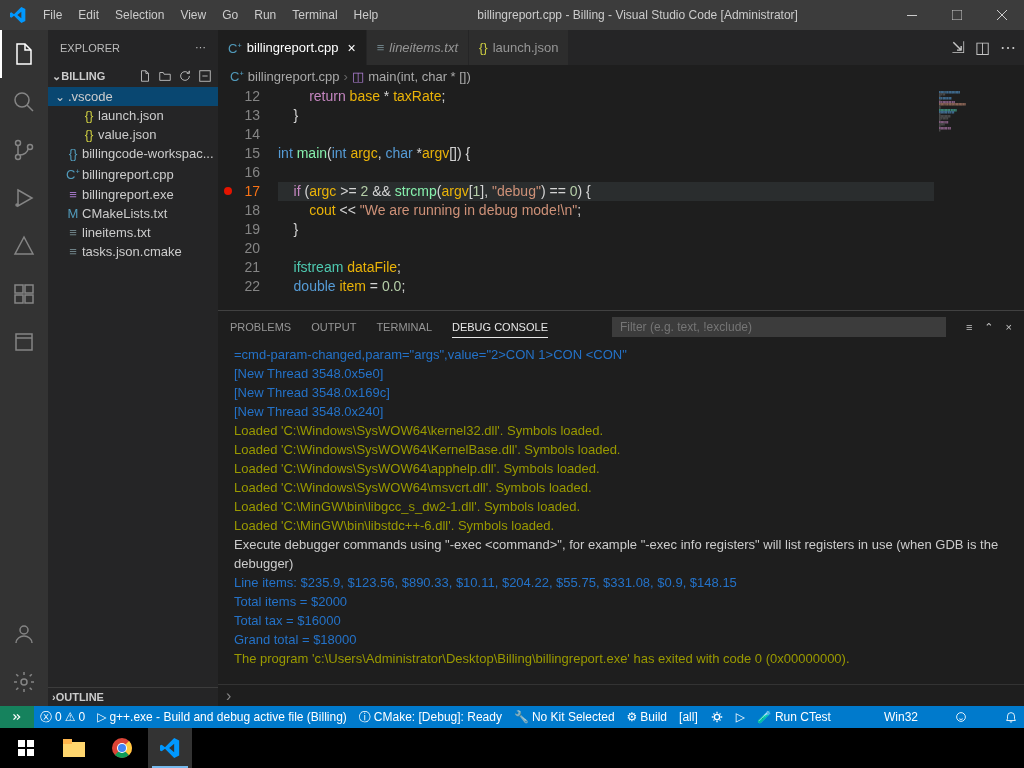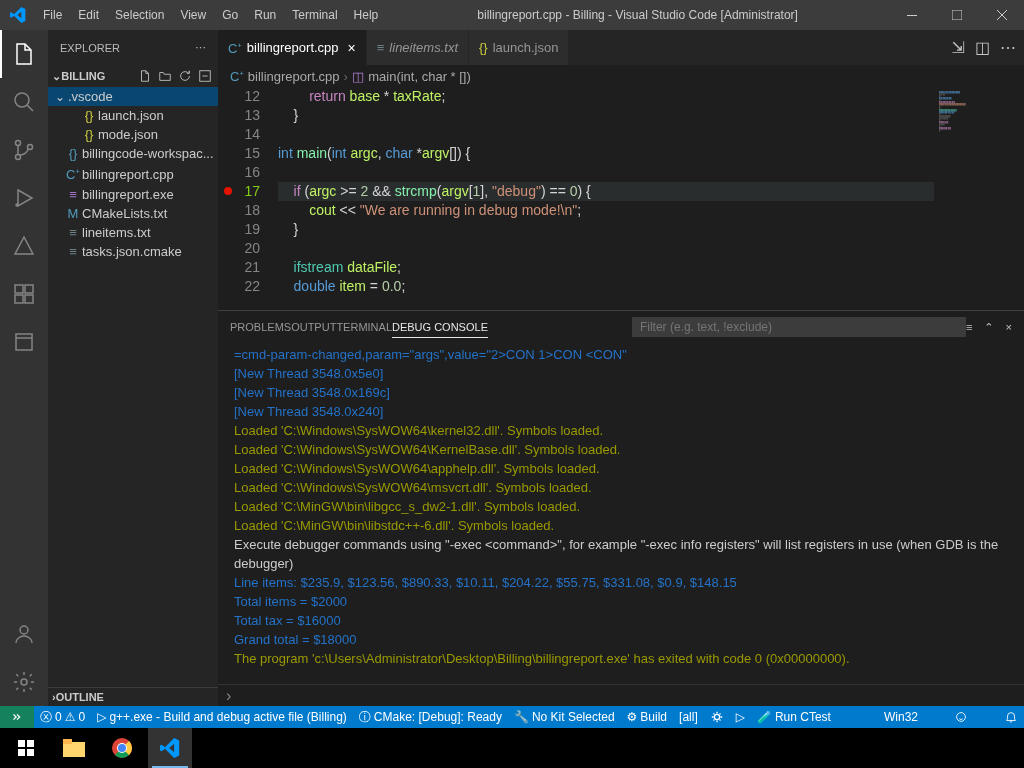--- a/index.html
+++ b/index.html
@@ -47,27 +47,27 @@
 .breadcrumb .sep { margin: 0 4px; color: #666; }
 .editor-split { flex: 1; display: flex; flex-direction: column; overflow: hidden; }
 .code-area { flex: 1; display: flex; overflow: hidden; position: relative; }
 .gutter { width: 60px; background: #1e1e1e; text-align: right; padding-right: 18px; color: #858585; font-family: Consolas, monospace; font-size: 14px; line-height: 19px; padding-top: 0; position: relative; }
 .gutter .bp { position: absolute; left: 6px; width: 8px; height: 8px; border-radius: 50%; background: #e51400; }
 .code-content { flex: 1; font-family: Consolas, monospace; font-size: 14px; line-height: 19px; white-space: pre; color: #d4d4d4; overflow: hidden; }
 .code-content .hl { background: #2a2d2e; display: inline-block; width: 100%; }
 .kw { color: #569cd6; }
 .kw2 { color: #c586c0; }
 .fn { color: #86efac; }
-.var { color: #bef264; }
+.var { color: #eab308; }
 .str { color: #ce9178; }
 .num { color: #b5cea8; }
 .type { color: #4ec9b0; }
 .minimap { width: 90px; background: #1e1e1e; border-left: 1px solid #1e1e1e; opacity: 0.6; font-size: 2px; line-height: 2px; color: #666; padding: 4px; overflow: hidden; }
 .panel { height: 396px; background: #1e1e1e; border-top: 1px solid #414141; display: flex; flex-direction: column; }
-.panel-tabs { height: 32px; display: flex; align-items: center; padding: 0 12px; font-size: 11px; }
+.panel-tabs { height: 32px; display: flex; align-items: center; padding: 0 12px; font-size: 11px; gap: 20px; }
 .panel-tab { color: #969696; cursor: pointer; padding: 4px 0; }
 .panel-tab.active { color: #e7e7e7; border-bottom: 1px solid #e7e7e7; }
 .panel-filter { margin-left: auto; background: #3c3c3c; color: #cccccc; border: none; padding: 3px 8px; width: 334px; font-size: 12px; }
 .panel-actions { display: flex; gap: 12px; color: #c5c5c5; }
 .panel-content { flex: 1; padding: 2px 16px; font-family: Consolas, monospace; font-size: 13px; line-height: 19px; overflow: hidden; }
 .dc-blue { color: #2472c8; }
 .dc-yellow { color: #999900; }
 .dc-text { color: #cccccc; }
 .panel-bottom { height: 22px; background: #1e1e1e; border-top: 1px solid #333; display: flex; align-items: center; padding: 0 8px; color: #c5c5c5; }
 .status-bar { height: 22px; background: #007acc; color: #fff; display: flex; align-items: center; font-size: 12px; }
@@ -221,21 +221,21 @@
         <div class="tree-item folder selected">
           <span class="chev">⌄</span>
           <span>.vscode</span>
         </div>
         <div class="tree-item" style="padding-left: 32px;">
           <span class="ficon json">{}</span>
           <span>launch.json</span>
         </div>
         <div class="tree-item" style="padding-left: 32px;">
           <span class="ficon json">{}</span>
-          <span>mode.json</span>
+          <span>value.json</span>
         </div>
         <div class="tree-item" style="padding-left: 16px;">
           <span class="ficon code">{}</span>
           <span>billingcode-workspac...</span>
         </div>
         <div class="tree-item" style="padding-left: 16px;">
           <span class="ficon cpp">C⁺</span>
           <span>billingreport.cpp</span>
         </div>
         <div class="tree-item" style="padding-left: 16px;">
@@ -291,21 +291,21 @@
     </div>
     <div class="editor-split">
       <div class="code-area">
         <div class="gutter" id="gutter">
             <div>12</div>
             <div>13</div>
             <div>14</div>
             <div>15</div>
             <div>16</div>
             <div class="bp" style="top: 100px;"></div>
-            <div style="color: #84cc16;">17</div>
+            <div style="color: #f97316;">17</div>
             <div>18</div>
             <div>19</div>
             <div>20</div>
             <div>21</div>
             <div>22</div>
           </div>
         <div class="code-content" id="code"><div>        <span class="kw2">return</span> <span class="var">base</span> * <span class="var">taxRate</span>;</div><div>    }</div><div>&nbsp;</div><div><span class="kw">int</span> <span class="fn">main</span>(<span class="kw">int</span> <span class="var">argc</span>, <span class="kw">char</span> *<span class="var">argv</span>[]) {</div><div>&nbsp;</div><div class="hl">    <span class="kw2">if</span> (<span class="var">argc</span> &gt;= <span class="num">2</span> &amp;&amp; <span class="fn">strcmp</span>(<span class="var">argv</span>[<span class="num">1</span>], <span class="str">"debug"</span>) == <span class="num">0</span>) {</div><div>        <span class="var">cout</span> &lt;&lt; <span class="str">"We are running in debug mode!\n"</span>;</div><div>    }</div><div>&nbsp;</div><div>    <span class="type">ifstream</span> <span class="var">dataFile</span>;</div><div>    <span class="kw">double</span> <span class="var">item</span> = <span class="num">0.0</span>;</div></div>
         <div class="minimap">
 <div style="color:#569cd6">████ ██ ████████</div>
             <div>██ ██</div>

